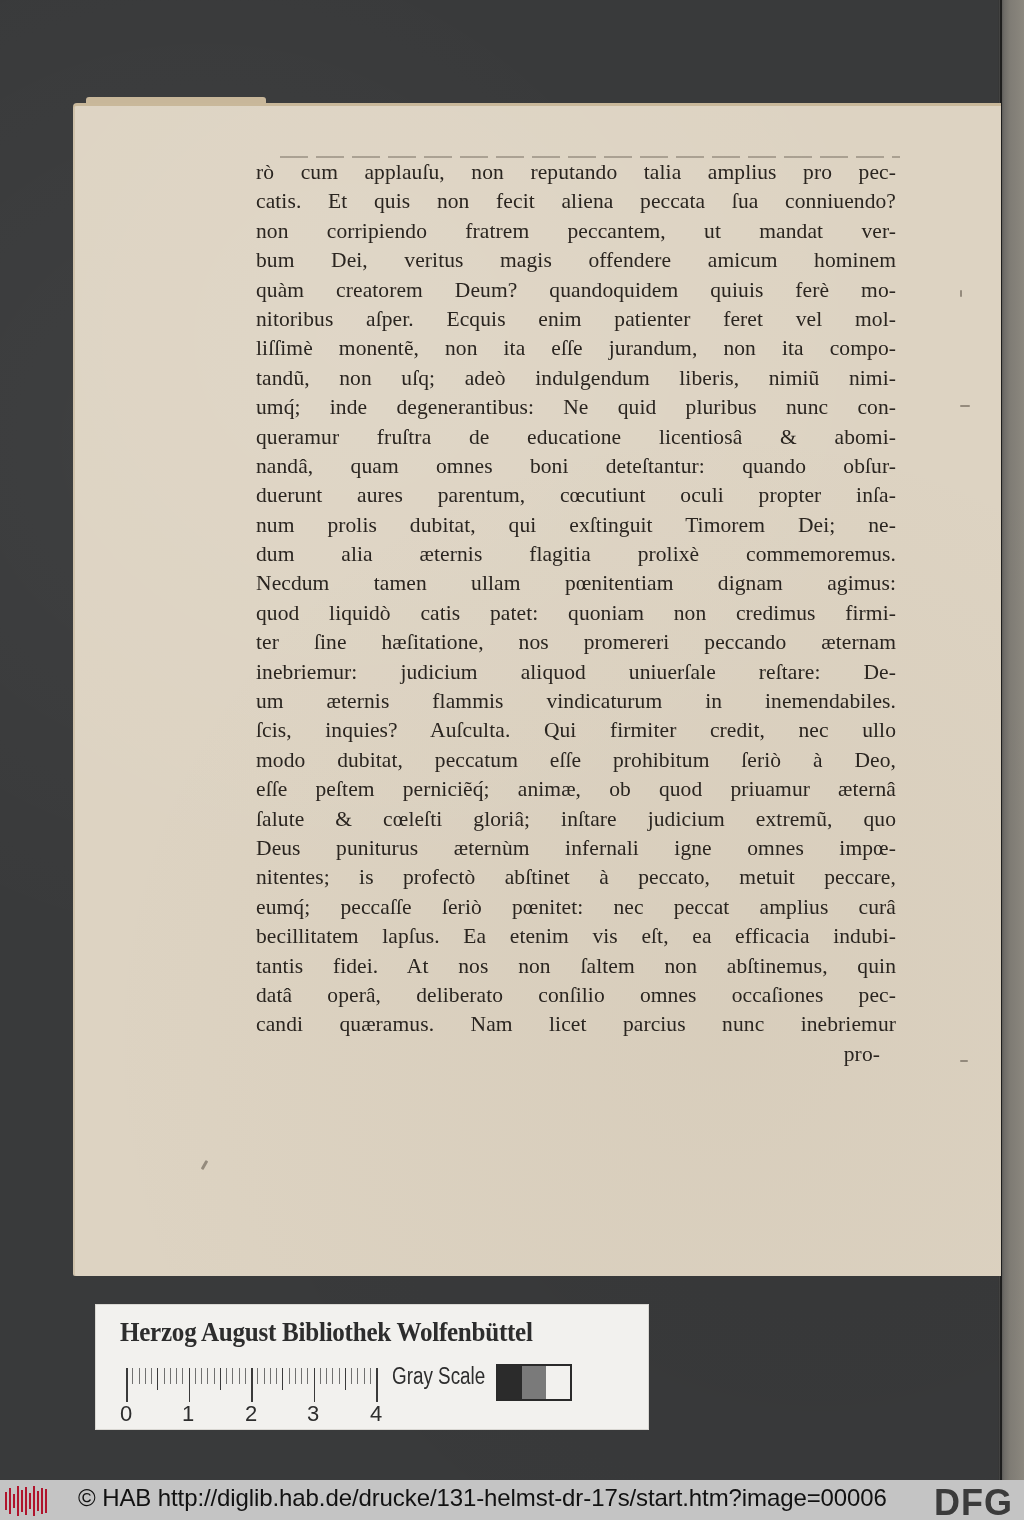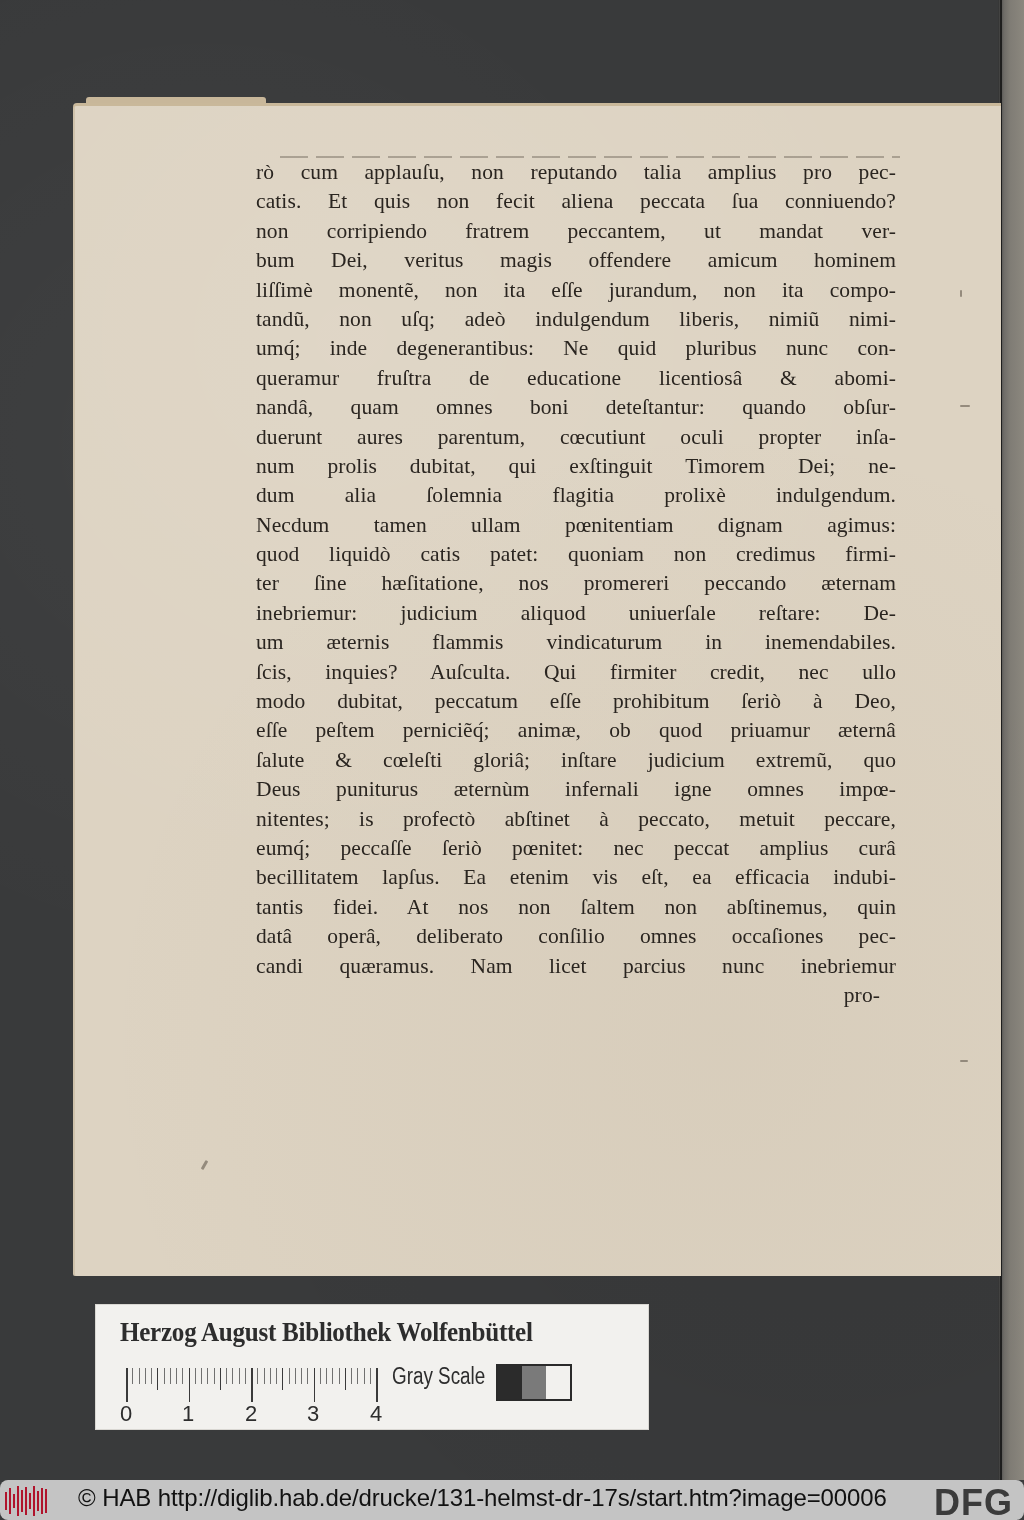--- a/index.html
+++ b/index.html
@@ -87,21 +87,21 @@
     .gray-scale {
       position:absolute; left:400px; top:59px; width:76px; height:37px;
       border:2px solid #2a2a2a; display:flex; box-sizing:border-box;
     }
     .swatch { flex:1; height:100%; }
 
     
     .footer {
       position:absolute; left:0; top:1480px; width:1024px; height:40px;
       background:#c4c4c4;
-      display:flex; align-items:center;border-radius:8px;
+      display:flex; align-items:center;
     }
     .hab-logo {
       position:absolute; left:5px; top:6px; width:42px; height:30px;
       display:flex; align-items:center; justify-content:space-between;
     }
     .hab-bar { width:2px; background:#b0142c; }
     .footer-text {
       position:absolute; left:78px; top:4px;
       font-family:"Liberation Sans", sans-serif; font-size:24px; color:#111;
       white-space:nowrap; letter-spacing:-0.1px;
@@ -128,28 +128,30 @@
 <div class="speck" style="left:203px;top:1160px;width:3px;height:10px;transform:rotate(30deg);"></div>
 <div class="speck" style="left:960px;top:290px;width:2px;height:7px;"></div>
 <div class="speck" style="left:960px;top:405px;width:10px;height:2px;"></div>
 <div class="speck" style="left:960px;top:1060px;width:8px;height:2px;"></div>
 
 <div class="text-block" id="text-block">
     <span class="text-line">rò cum applauſu, non reputando talia amplius pro pec-</span>
     <span class="text-line">catis.   Et quis non fecit aliena peccata ſua conniuendo?</span>
     <span class="text-line">non corripiendo fratrem peccantem, ut mandat ver-</span>
     <span class="text-line">bum Dei, veritus magis offendere amicum hominem</span>
+    <span class="text-line">quàm creatorem Deum? quandoquidem quiuis ferè mo-</span>
+    <span class="text-line">nitoribus aſper.   Ecquis enim patienter feret vel mol-</span>
     <span class="text-line">liſſimè monentẽ, non ita eſſe jurandum, non ita compo-</span>
     <span class="text-line">tandũ, non uſq; adeò indulgendum liberis, nimiũ nimi-</span>
     <span class="text-line">umq́; inde degenerantibus: Ne quid pluribus nunc con-</span>
     <span class="text-line">queramur fruſtra de educatione licentiosâ &amp; abomi-</span>
     <span class="text-line">nandâ, quam omnes boni deteſtantur: quando obſur-</span>
     <span class="text-line">duerunt aures parentum, cœcutiunt oculi propter inſa-</span>
     <span class="text-line">num prolis dubitat, qui exſtinguit Timorem Dei; ne-</span>
-    <span class="text-line">dum alia ſolemnia flagitia prolixè indulgendum.</span>
+    <span class="text-line">dum alia æternis flagitia prolixè commemoremus.</span>
     <span class="text-line">Necdum tamen ullam pœnitentiam dignam agimus:</span>
     <span class="text-line">quod liquidò catis patet: quoniam non credimus firmi-</span>
     <span class="text-line">ter ſine hæſitatione, nos promereri peccando æternam</span>
     <span class="text-line">inebriemur: judicium aliquod uniuerſale reſtare: De-</span>
     <span class="text-line">um æternis flammis vindicaturum in inemendabiles.</span>
     <span class="text-line">ſcis, inquies? Auſculta.   Qui firmiter credit, nec ullo</span>
     <span class="text-line">modo dubitat, peccatum eſſe prohibitum ſeriò à Deo,</span>
     <span class="text-line">eſſe peſtem perniciẽq́; animæ, ob quod priuamur æternâ</span>
     <span class="text-line">ſalute &amp; cœleſti gloriâ; inſtare judicium extremũ, quo</span>
     <span class="text-line">Deus puniturus æternùm infernali igne omnes impœ-</span>

